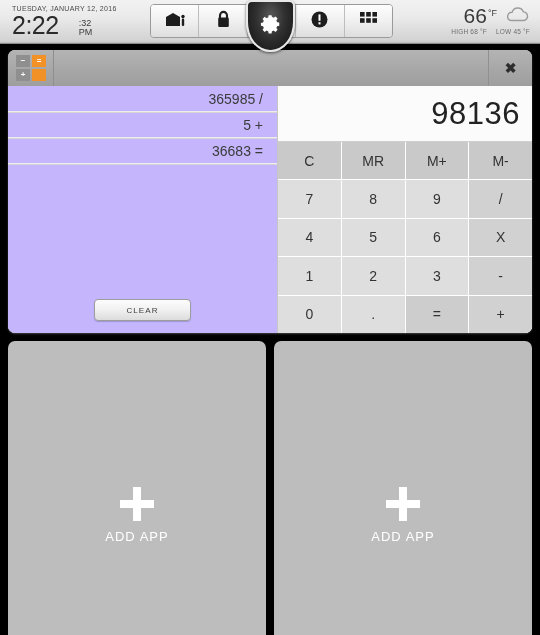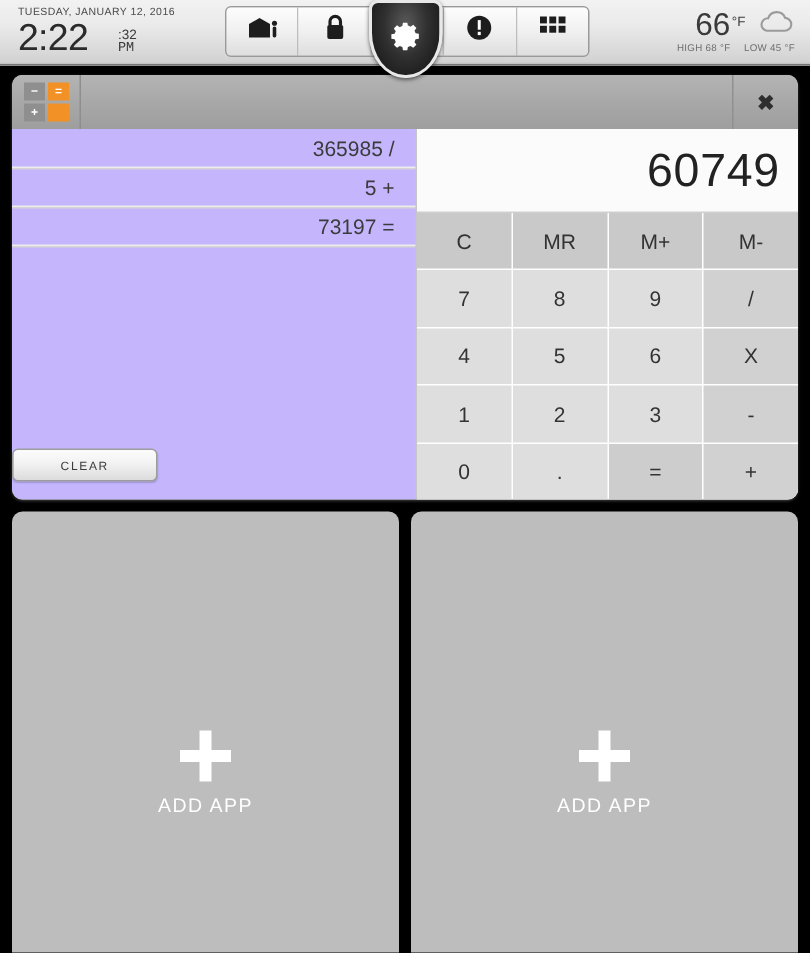--- a/index.html
+++ b/index.html
@@ -50,21 +50,21 @@
     color: #2b2b2b;
     letter-spacing: -0.5px;
   }
   .clock-sub {
     display: flex;
     flex-direction: column;
     margin-left: 20px;
     line-height: 9px;
   }
   .clock-sec { font-size: 9px; color: #3a3a3a; }
-  .clock-ampm { font-size: 9px; color: #3a3a3a; font-family: Liberation Mono, monospace; }
+  .clock-ampm { font-size: 9px; color: #3a3a3a; }
 
   
   .toolbar {
     position: absolute;
     left: 150px; top: 4px;
     width: 243px; height: 34px;
     display: flex;
     border: 1px solid #9a9a9a;
     border-radius: 4px;
     overflow: hidden;
@@ -192,20 +192,21 @@
     padding-right: 14px;
     font-size: 14px;
     color: #3b3b3b;
     border-bottom: 1px solid #eeeded;
     box-shadow: 0 1px 0 #d6d4d4;
   }
   .clear-wrap {
     position: absolute;
     left: 0; right: 0; bottom: 12px;
     display: flex;
+    justify-content: center;
   }
   .clear-btn {
     width: 97px; height: 22px;
     border: 1px solid #9d9d9d;
     border-radius: 4px;
     background: linear-gradient(to bottom, #fcfcfc 0%, #f2f2f2 45%, #dcdcdc 100%);
     display: flex; align-items: center; justify-content: center;
     font-size: 8px;
     letter-spacing: 1.1px;
     color: #3b3b3b;
@@ -395,29 +396,29 @@
       </div>
       <div class="calc-title-sep"></div>
       <div class="calc-close">✖</div>
     </div>
 
     <div class="calc-body">
 
       <div class="tape">
         <div class="tape-row">365985 /</div>
         <div class="tape-row">5 +</div>
-        <div class="tape-row">73197 =</div>
+        <div class="tape-row">36683 =</div>
         <div class="clear-wrap">
           <div class="clear-btn">CLEAR</div>
         </div>
       </div>
 
       <div class="keyside">
         <div class="display">
-          <span class="display-value">60749</span>
+          <span class="display-value">98136</span>
         </div>
         <div class="keypad" id="keypad">
             <div class="key k-fn">C</div>
             <div class="key k-fn">MR</div>
             <div class="key k-fn">M+</div>
             <div class="key k-fn">M-</div>
             <div class="key k-num">7</div>
             <div class="key k-num">8</div>
             <div class="key k-num">9</div>
             <div class="key k-op">/</div>

